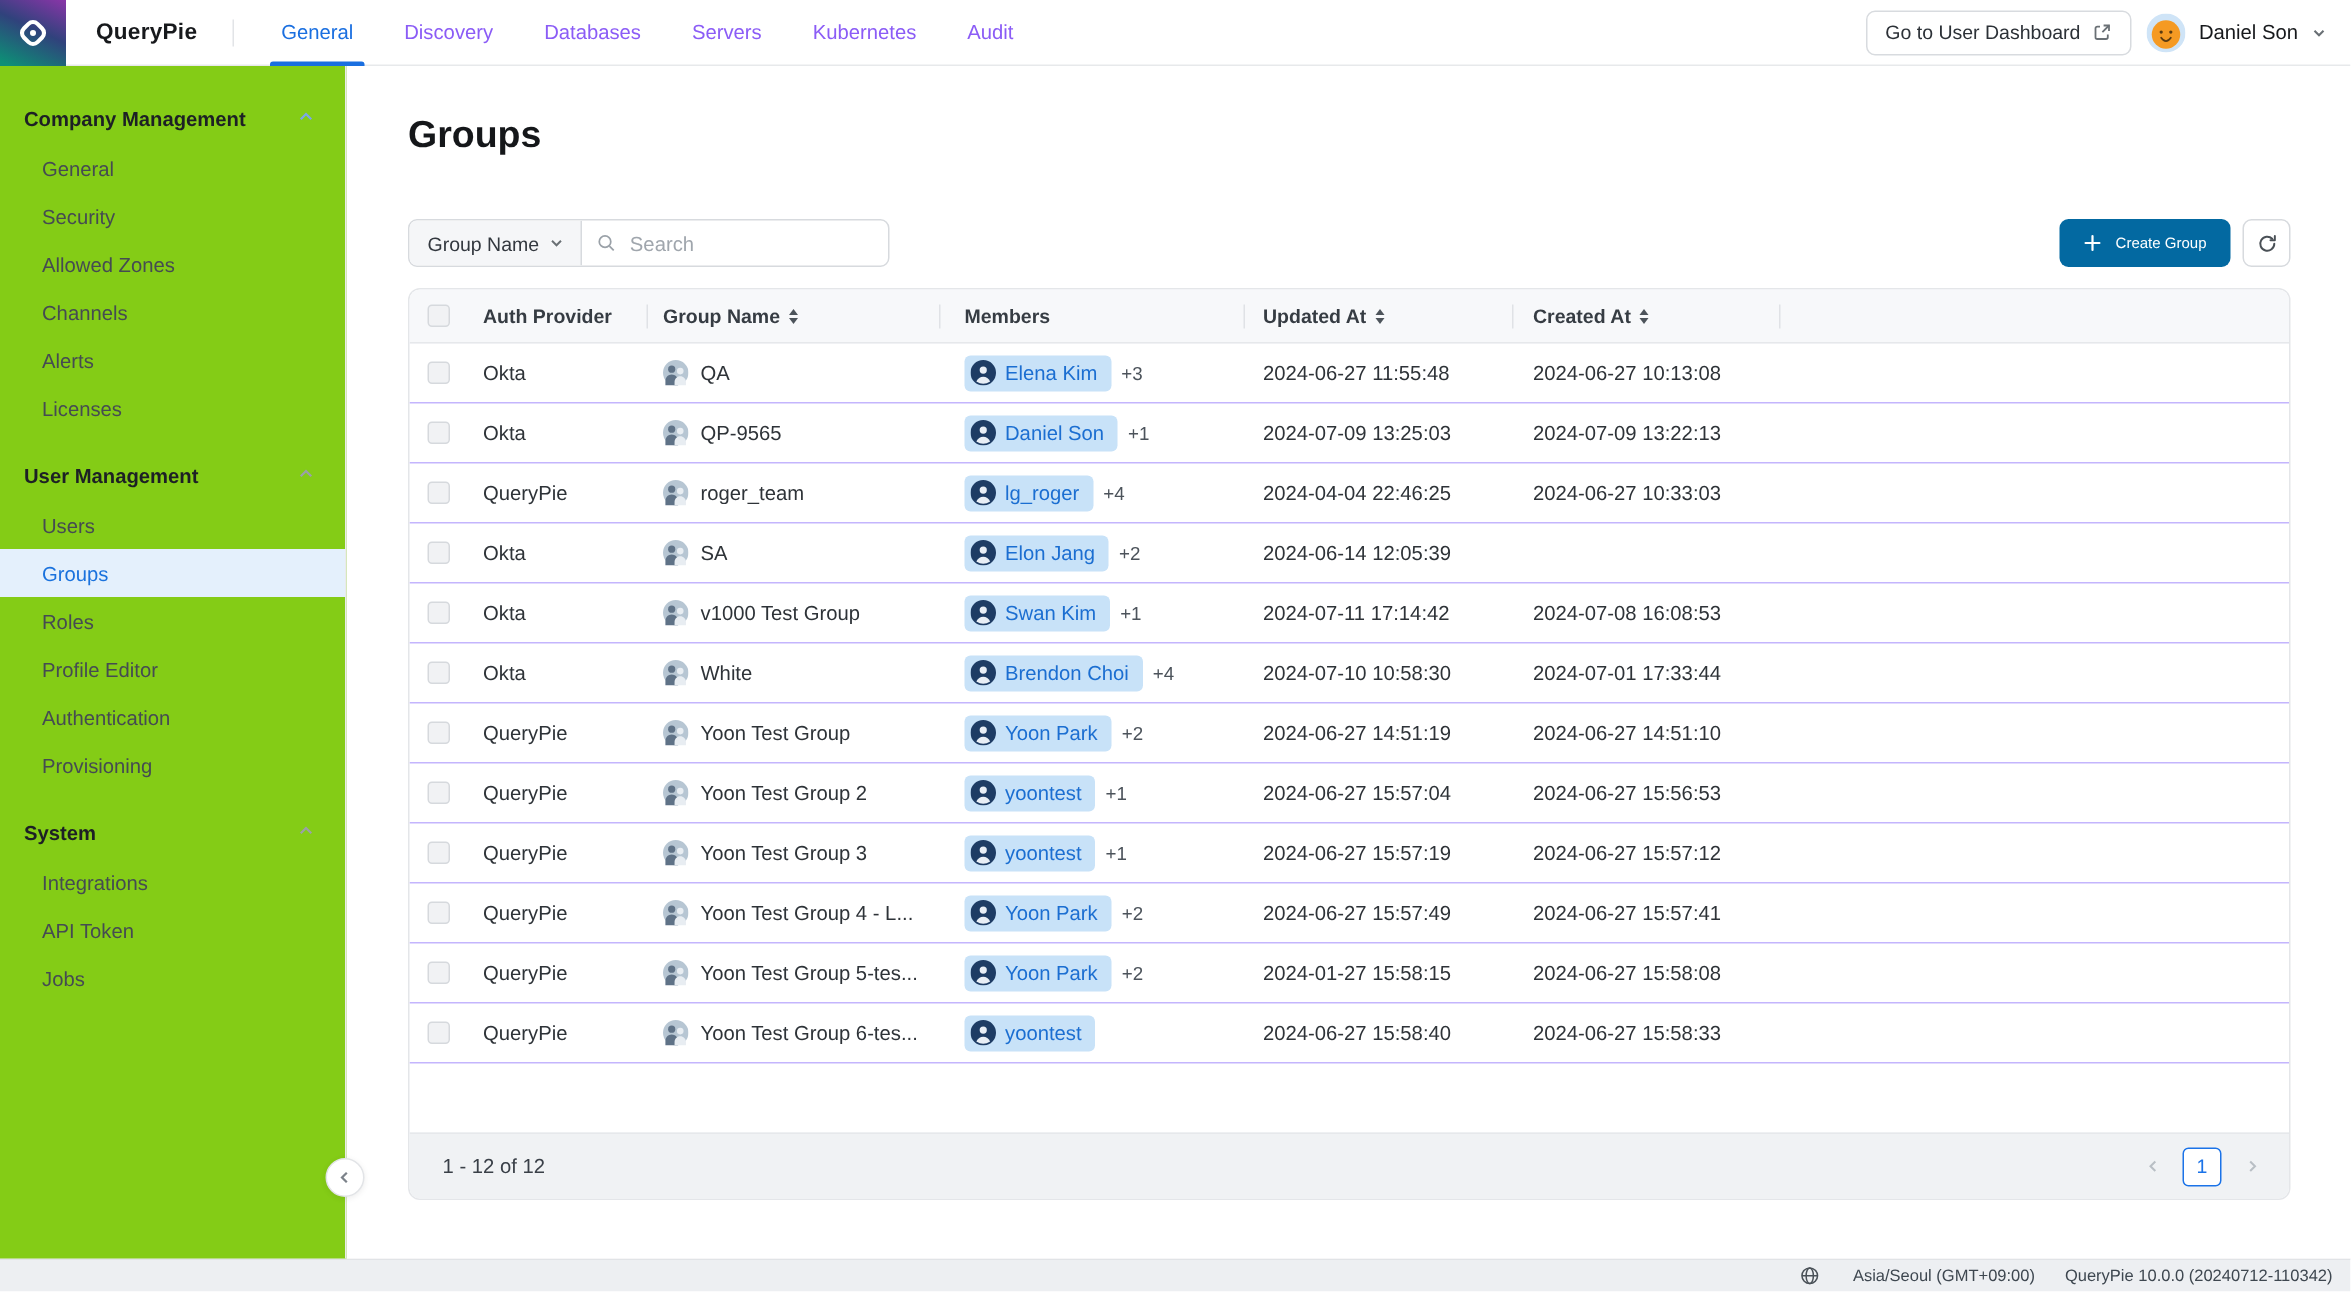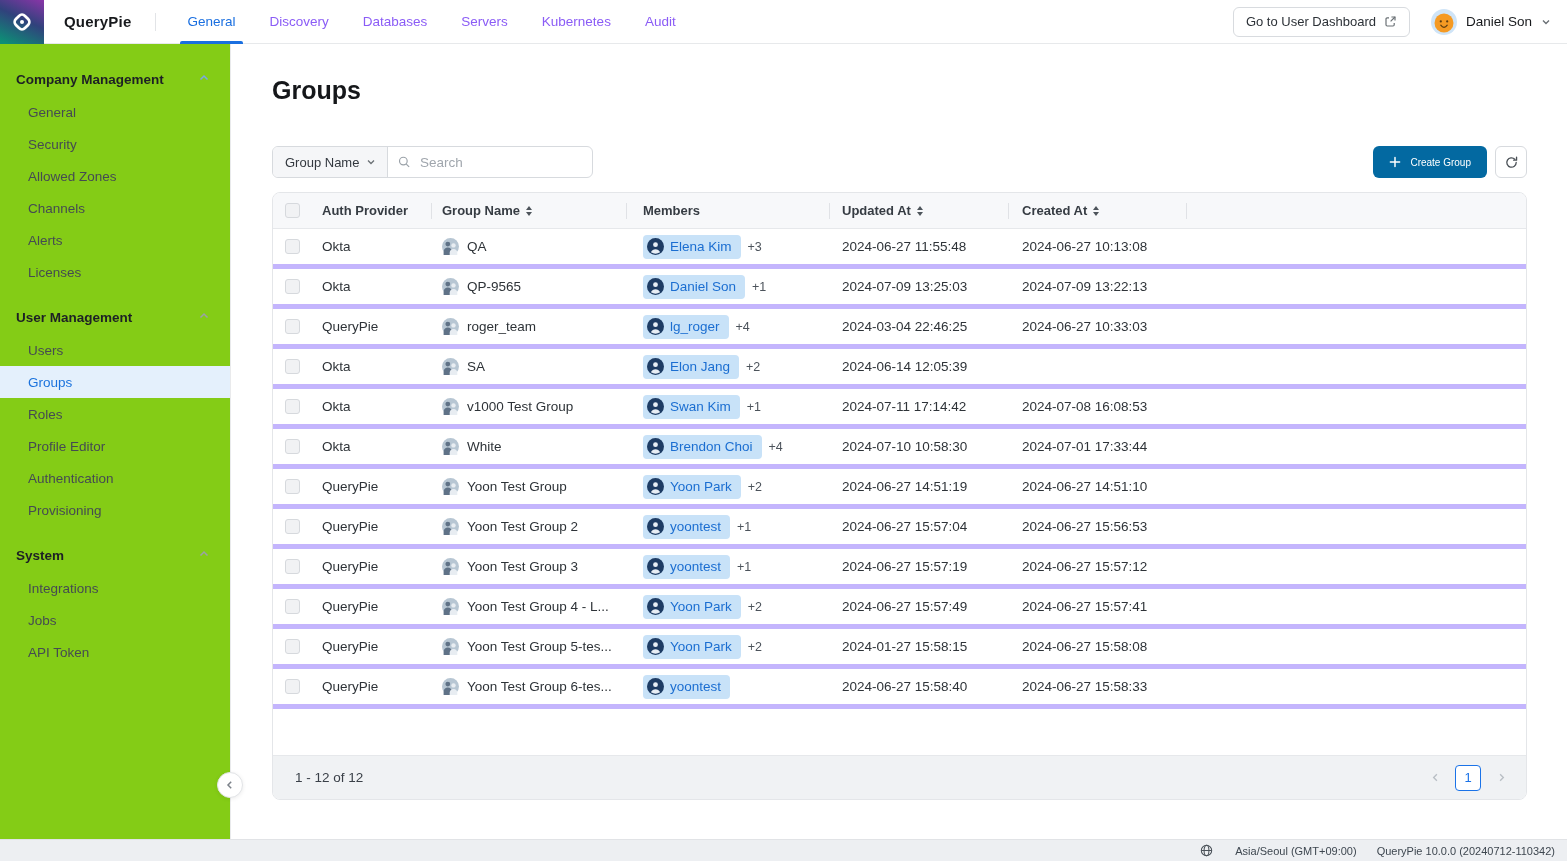--- a/index.html
+++ b/index.html
@@ -12,21 +12,21 @@
   
   .topnav { height:44px; display:flex; align-items:center; border-bottom:1px solid #e7e9eb; background:#fff; }
   .logo-sq { width:44px; height:44px; flex:0 0 44px; display:flex; align-items:center; justify-content:center;
     background:linear-gradient(205deg,#8a35a8 0%,#30427c 45%,#0d8f76 95%); }
   .brand { font-size:15px; font-weight:700; color:#17191c; margin-left:20px; letter-spacing:.2px; }
   .nav-divider { width:1px; height:18px; background:#e2e4e7; margin-left:24px; }
   .tabs { display:flex; height:44px; margin-left:14px; }
   .tab { position:relative; padding:0 17px; display:flex; align-items:center; font-size:13.5px; color:#8b5cf6; cursor:pointer; font-weight:500; }
   .tab.active { color:#1a6fe0; }
   .tab.active::after { content:""; position:absolute; left:10px; right:10px; bottom:0; height:3px; background:#1a6fe0; border-radius:2px 2px 0 0; }
-  .nav-right { margin-left:auto; display:flex; align-items:center; gap:21px; padding-right:16px; }
+  .nav-right { margin-left:auto; display:flex; align-items:center; gap:10px; padding-right:16px; }
   .dash-btn { height:30px; padding:0 12px; border:1px solid #d8dbdf; border-radius:6px; background:#fff;
     display:flex; align-items:center; gap:8px; font-size:13px; color:#2c3137; cursor:pointer; }
   .user-menu { display:flex; align-items:center; gap:9px; cursor:pointer; }
   .user-name { font-size:13.5px; color:#17191c; }
   
   .shell { display:flex; height:795px; }
   .sidebar { width:231px; flex:0 0 231px; border-right:1px solid #e9eaec; background:#84cc16; padding-top:18px; position:relative; }
   .side-section { margin-bottom:0; }
   .side-section + .side-section { margin-top:12px; }
   .side-title { height:34px; display:flex; align-items:center; justify-content:space-between;
@@ -63,21 +63,21 @@
   .col-gname { width:195px; flex:0 0 195px; padding-left:10px; }
   .col-members { width:203px; flex:0 0 203px; padding-left:16px; }
   .col-updated { width:179px; flex:0 0 179px; padding-left:12px; }
   .col-created { width:178px; flex:0 0 178px; padding-left:13px; }
   .col-fill { flex:1; }
   .sorter { display:inline-flex; flex-direction:column; gap:2px; margin-left:6px; }
   .sorter i { display:block; width:0; height:0; border-left:3.5px solid transparent; border-right:3.5px solid transparent; }
   .sorter i.up { border-bottom:4px solid #4d545b; }
   .sorter i.dn { border-top:4px solid #4d545b; }
   .tbody { display:flex; flex-direction:column; }
-  .trow { height:40px; flex:0 0 40px; display:flex; align-items:center; border-bottom:5px solid #c4b5fd; font-size:13.5px; color:#2e3338; }
+  .trow { height:40px; flex:0 0 40px; display:flex; align-items:center; border-bottom:1px solid #c4b5fd; font-size:13.5px; color:#2e3338; }
   .td { display:flex; align-items:center; height:100%; }
   .checkbox { width:15px; height:15px; border:1px solid #d6d9dd; background:#f1f2f4; border-radius:3px; cursor:pointer; }
   .gavatar { width:17px; height:17px; margin-right:8px; flex:0 0 17px; display:flex; }
   .gname { white-space:nowrap; overflow:hidden; }
   .chip { display:inline-flex; align-items:center; gap:6px; background:#c8e2f8; border-radius:4px;
     height:24px; padding:0 9px 0 4px; color:#1b6ed1; font-size:13.5px; cursor:pointer; white-space:nowrap; }
   .extra { margin-left:7px; font-size:12.5px; color:#4c535b; }
   .filler { flex:1; }
   .tfoot { height:44px; flex:0 0 44px; background:#f0f2f4; border-top:1px solid #e6e8eb;
     display:flex; align-items:center; padding:0 14px 0 22px; font-size:13.5px; color:#3a4048; }
@@ -169,22 +169,22 @@
         <div class="side-item">Provisioning</div>
       </div>
       <div class="side-section">
         <div class="side-title">
           <span>System</span>
           <span><svg width="12" height="12" viewBox="0 0 12 12" fill="none" stroke="#9aa1a8" stroke-width="1.5">
               <path d="M2.5 7.5L6 4l3.5 3.5"></path>
             </svg></span>
         </div>
         <div class="side-item">Integrations</div>
+        <div class="side-item">API Token</div>
         <div class="side-item">Jobs</div>
-        <div class="side-item">API Token</div>
       </div>
       <div class="collapse-btn">
       <svg width="12" height="12" viewBox="0 0 12 12" fill="none" stroke="#7c828a" stroke-width="1.5">
         <path d="M7.2 2.8L4 6l3.2 3.2"></path>
       </svg>
     </div>
   </div>
 
   <div class="main">
     <h1 class="page-title">Groups</h1>
@@ -347,21 +347,21 @@
       <span class="chip">
         <svg width="17" height="17" viewBox="0 0 17 17">
           <circle cx="8.5" cy="8.5" r="8.5" fill="#1e3c64"></circle>
           <circle cx="8.5" cy="6.7" r="2.4" fill="#e8eef5"></circle>
           <path d="M3.9 14.3c.9-1.9 2.6-3.1 4.6-3.1s3.7 1.2 4.6 3.1a8.5 8.5 0 0 1-9.2 0z" fill="#e8eef5"></path>
         </svg>
         <span>lg_roger</span>
       </span>
       <span class="extra">+4</span>
     </div>
-    <div class="td col-updated">2024-03-04 22:46:25</div>
+    <div class="td col-updated">2024-04-04 22:46:25</div>
     <div class="td col-created">2024-06-27 10:33:03</div>
     <div class="td col-fill"></div>
   </div>
 
   <div class="trow">
     <div class="td col-check">
               <span class="checkbox"></span>
             </div>
     <div class="td col-auth">Okta</div>
     <div class="td col-gname">

